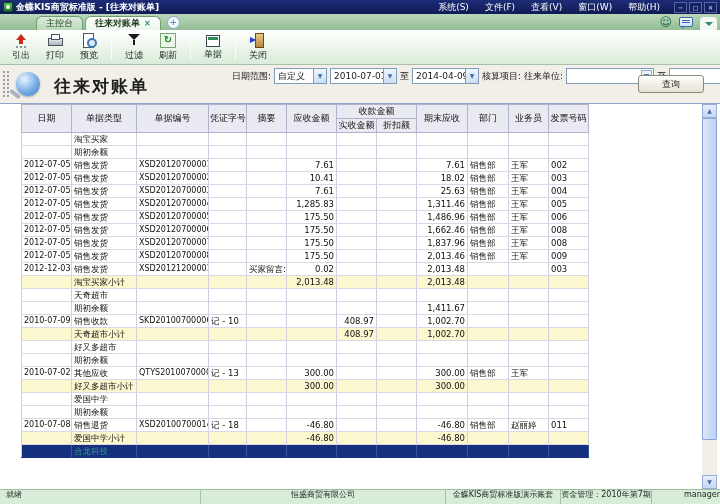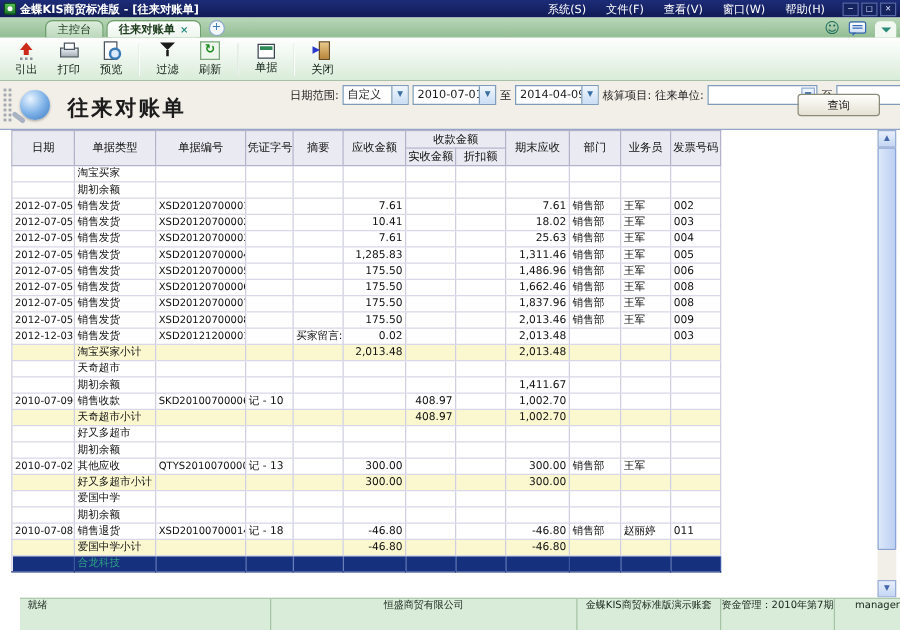--- a/index.html
+++ b/index.html
@@ -100,42 +100,42 @@
   .browse { position:absolute; right:1px; top:1px; width:11px; height:12px;
     background:linear-gradient(#eef5fd,#cddff5); border:1px solid #93acd4; }
   .browse::after { content:""; position:absolute; left:2px; top:2px; right:2px; bottom:2px;
     background:repeating-linear-gradient(#ffffff 0 1px, #4a7ab5 1px 2px); }
   .query { position:absolute; right:16px; top:10px; width:66px; height:18px;
     border:1px solid #8a8a78; border-radius:3px; background:linear-gradient(#fefefc,#e5e1d3);
     font-size:9px; font-family:inherit; color:#1c1c1c; }
 
   
   .tablearea { flex:1; background:#fff; position:relative; overflow:hidden; }
-  table { border-collapse:collapse; table-layout:fixed; margin-left:9px; width:567px; }
+  table { border-collapse:collapse; table-layout:fixed; margin-left:21px; width:567px; }
   th { background:#EAEAF2; border:1px solid #B2B2CA; font-weight:normal; font-size:9px;
     color:#101010; height:14px; padding:0 1px; white-space:nowrap; overflow:hidden; }
   td { border-right:1px solid #CFCFE0; border-bottom:1px solid #D8D8E8; height:13px;
     font-size:8.5px; line-height:12px; padding:0 2px; white-space:nowrap; overflow:hidden; color:#101010; }
   td.c-d, td.c-n { font-size:8px; }
   td.num { text-align:right; }
   tr.subtotal td { background:#FBF8D0; }
   tr.selected td { background:#15317E; color:#2E9A84; border-right-color:#3a55a0; border-bottom-color:#15317E; }
   tbody tr td:first-child { border-left:1px solid #CFCFE0; }
 
   
   .vscroll { position:absolute; right:3px; top:0; bottom:0; width:15px; background:#f1efe8; }
   .sbtn { position:absolute; left:0; width:15px; height:14px; background:linear-gradient(#e8effc,#c4d7f4);
     border:1px solid #98aed8; color:#4466aa; font-size:6px; line-height:12px; text-align:center; }
   .sbtn.up { top:0; } .sbtn.down { bottom:0; }
   .sthumb { position:absolute; left:0; top:14px; width:15px; height:322px;
     background:linear-gradient(90deg,#dce8fb,#bcd0f2); border:1px solid #8aa4d8; border-radius:1px; }
 
   
-  .statusbar { height:26px; background:#D9ECD9; border-top:1px solid #9fbf9f; display:flex;
-    font-size:8px; line-height:10px; color:#16261a;margin-left:16px; }
+  .statusbar { height:15px; background:#D9ECD9; border-top:1px solid #9fbf9f; display:flex;
+    font-size:8px; line-height:10px; color:#16261a; }
   .sp { overflow:hidden; white-space:nowrap; }
   .sp1 { width:200px; padding-left:6px; }
   .sp2 { width:245px; text-align:center; border-left:1px solid #a6c2a6; }
   .sp3 { width:115px; text-align:center; border-left:1px solid #a6c2a6; }
   .sp4 { width:91px;  text-align:center; border-left:1px solid #a6c2a6; }
   .sp5 { flex:1; text-align:right; border-left:1px solid #a6c2a6; }
 </style>
 </head>
 <body>
 

